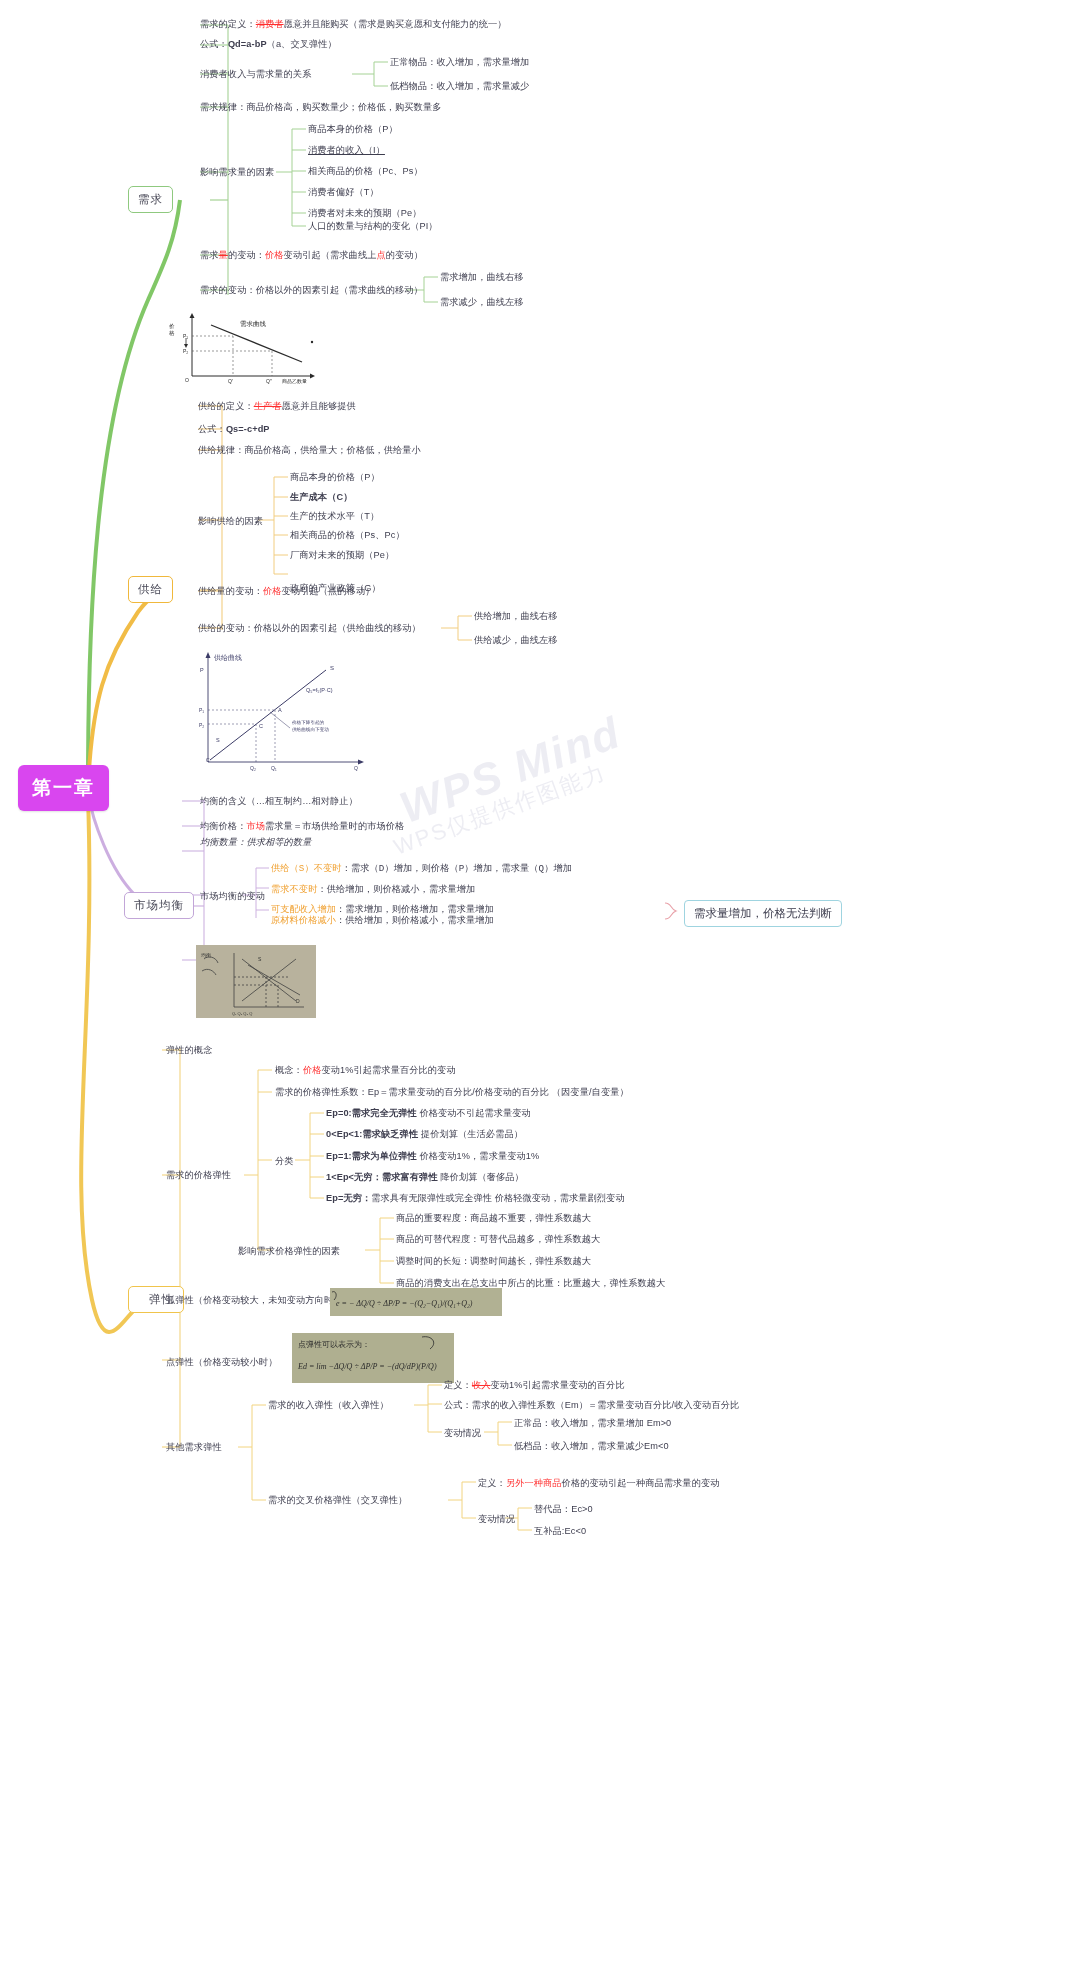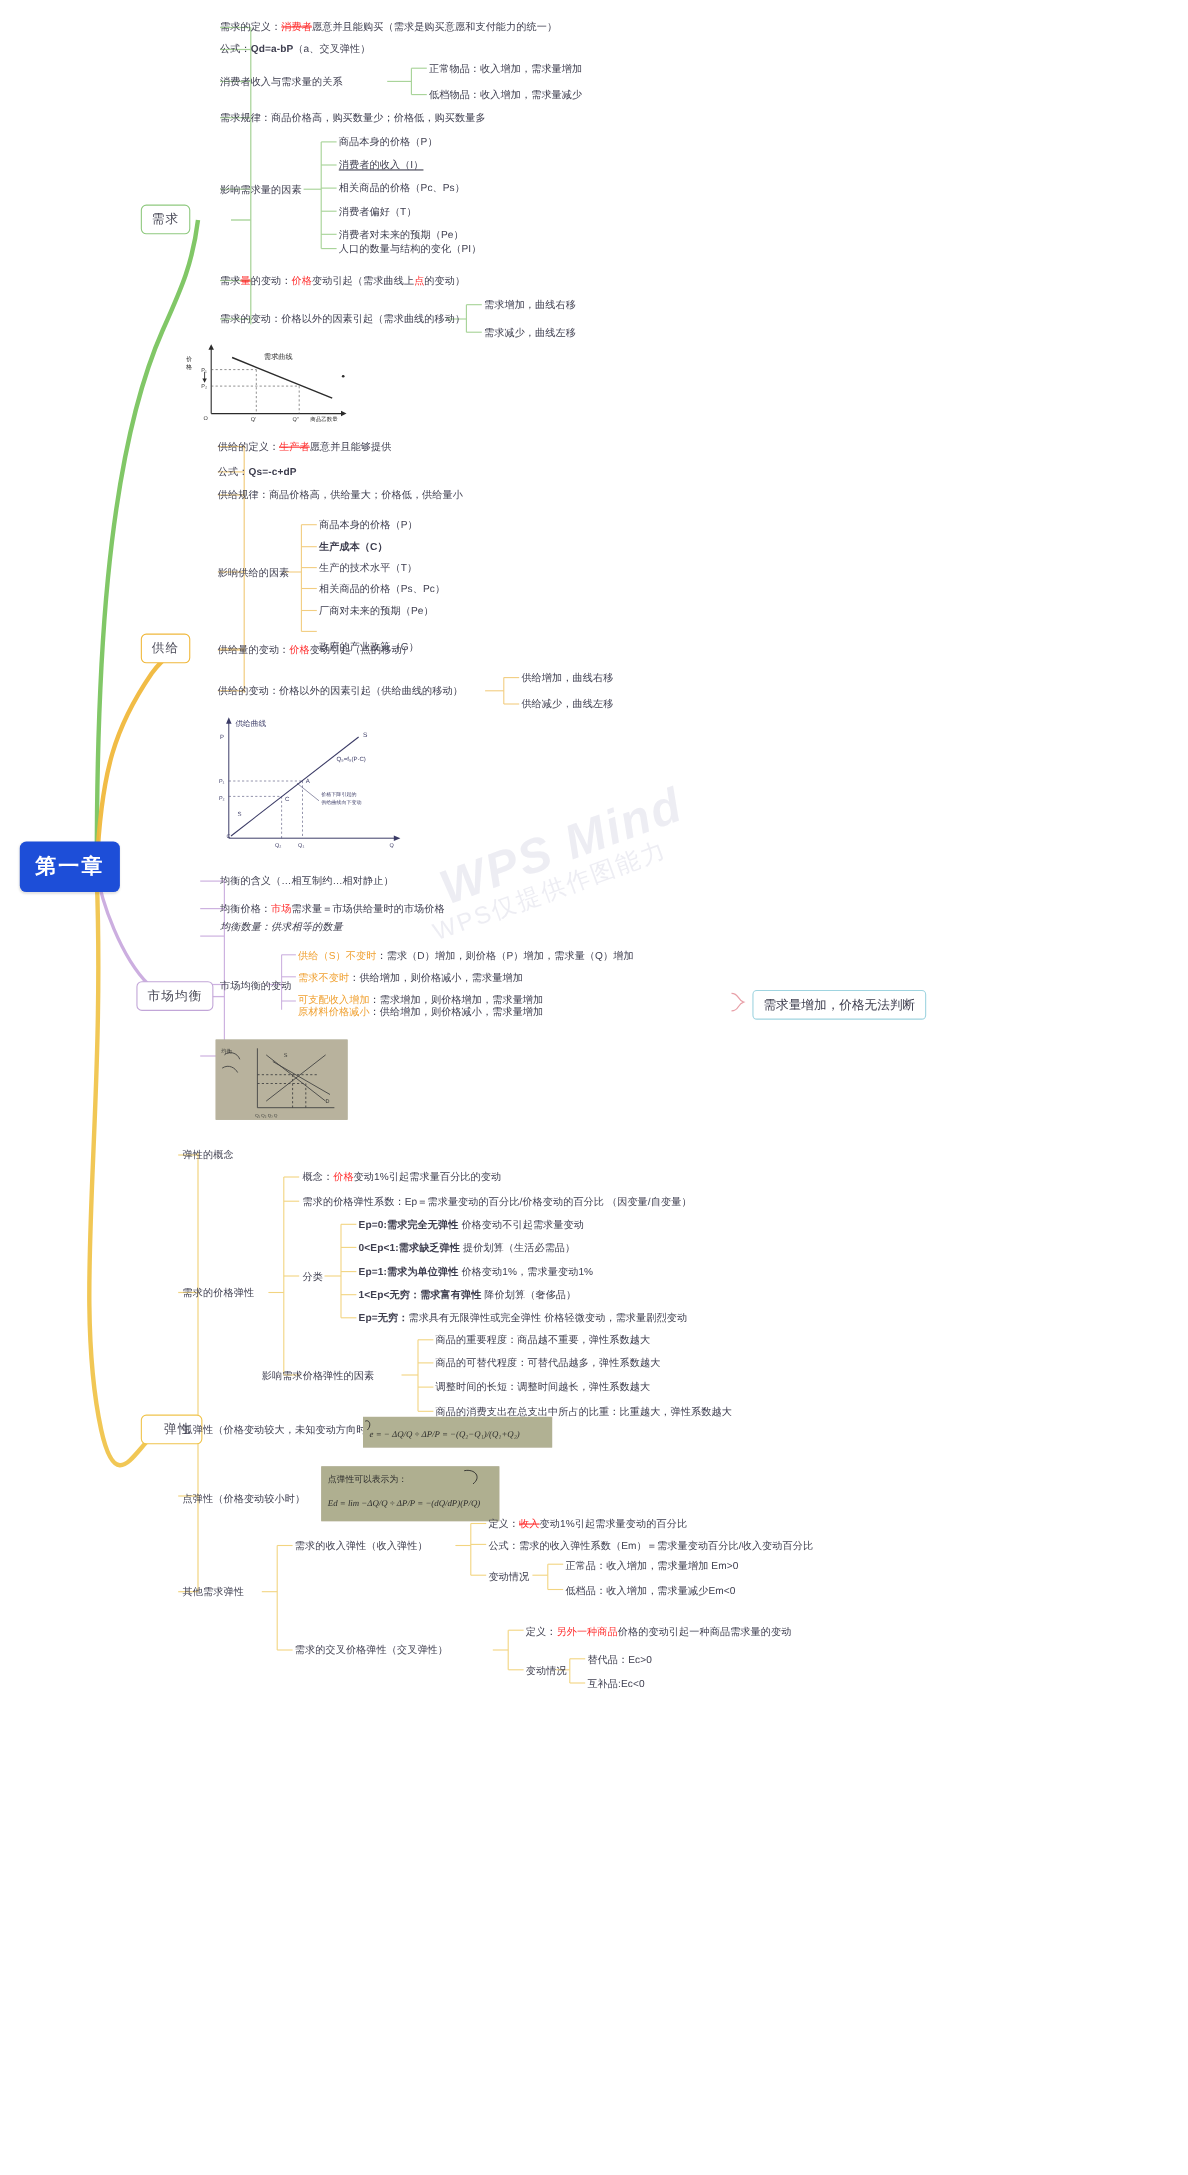--- a/index.html
+++ b/index.html
@@ -26,21 +26,21 @@
     color: #3d3d4e;
     line-height: 1.35;
   }
   .leaf {
     font-size: 9.2px;
     letter-spacing: .1px;
   }
   .leaf.bold { font-weight: bold; text-align: right; }
   .root {
     position: absolute;
-    background: #1d4ed8;
+    background: #d946ef;
     color: #ffffff;
     font-size: 19px;
     font-weight: bold;
     border-radius: 6px;
     padding: 10px 14px;
     letter-spacing: 2px;
     box-shadow: 0 1px 2px rgba(0,0,0,.12);
   }
   .branch-box {
     position: absolute;
@@ -361,21 +361,21 @@
   </div>
 
   <div class="node leaf" style="left:200px; top:795px;">均衡的含义（…相互制约…相对静止）</div>
   <div class="node leaf" style="left:200px; top:820px;">
     <span>均衡价格：</span><span class="hl-red">市场</span><span>需求量＝市场供给量时的市场价格</span>
   </div>
   <div class="node leaf" style="left:200px; top:836px;font-style:italic;">均衡数量：供求相等的数量</div>
 
   <div class="node leaf" style="left:200px; top:890px;">市场均衡的变动</div>
 
-  <div class="node leaf" style="left:271px; top:863px;">
+  <div class="node leaf" style="left:271px; top:863px;font-family:Liberation Mono, monospace;">
     <span class="hl-orange">供给（S）不变时</span><span>：需求（D）增加，则价格（P）增加，需求量（Q）增加</span>
   </div>
   <div class="node leaf" style="left:271px; top:883px;">
     <span class="hl-orange">需求不变时</span><span>：供给增加，则价格减小，需求量增加</span>
   </div>
   <div class="node leaf" style="left:271px; top:903px;">
     <span class="hl-orange">可支配收入增加</span><span>：需求增加，则价格增加，需求量增加</span>
   </div>
   <div class="node leaf" style="left:271px; top:914px;">
     <span class="hl-orange">原材料价格减小</span><span>：供给增加，则价格减小，需求量增加</span>

